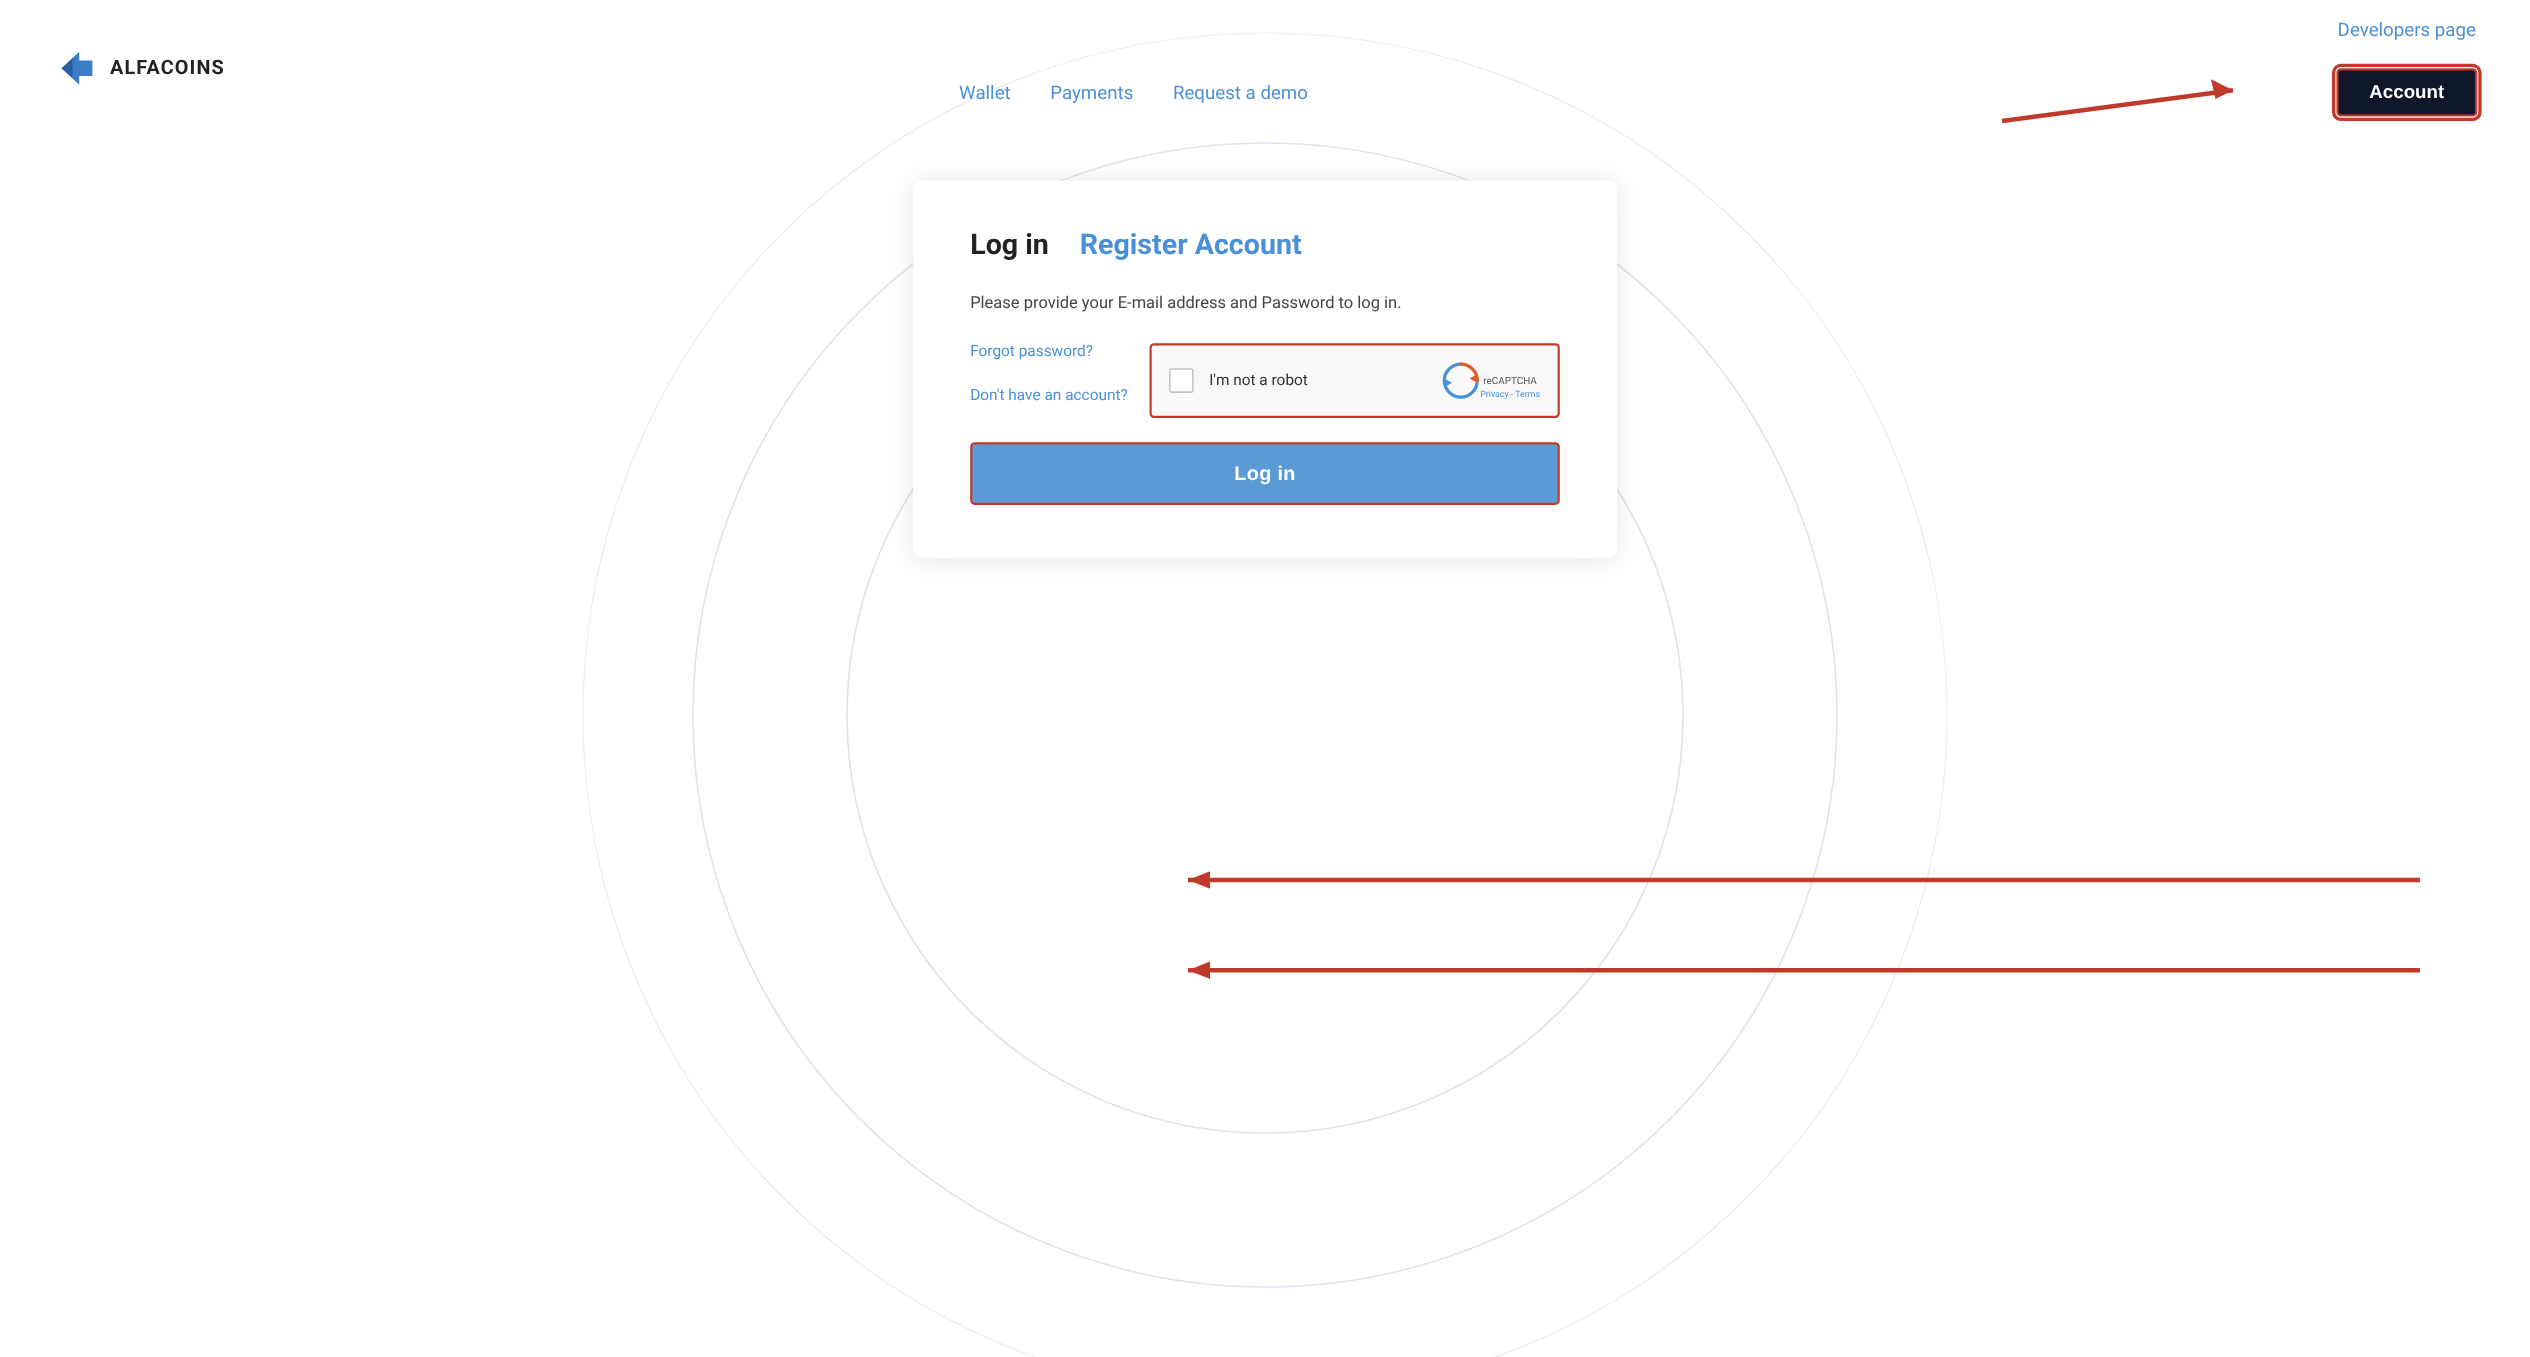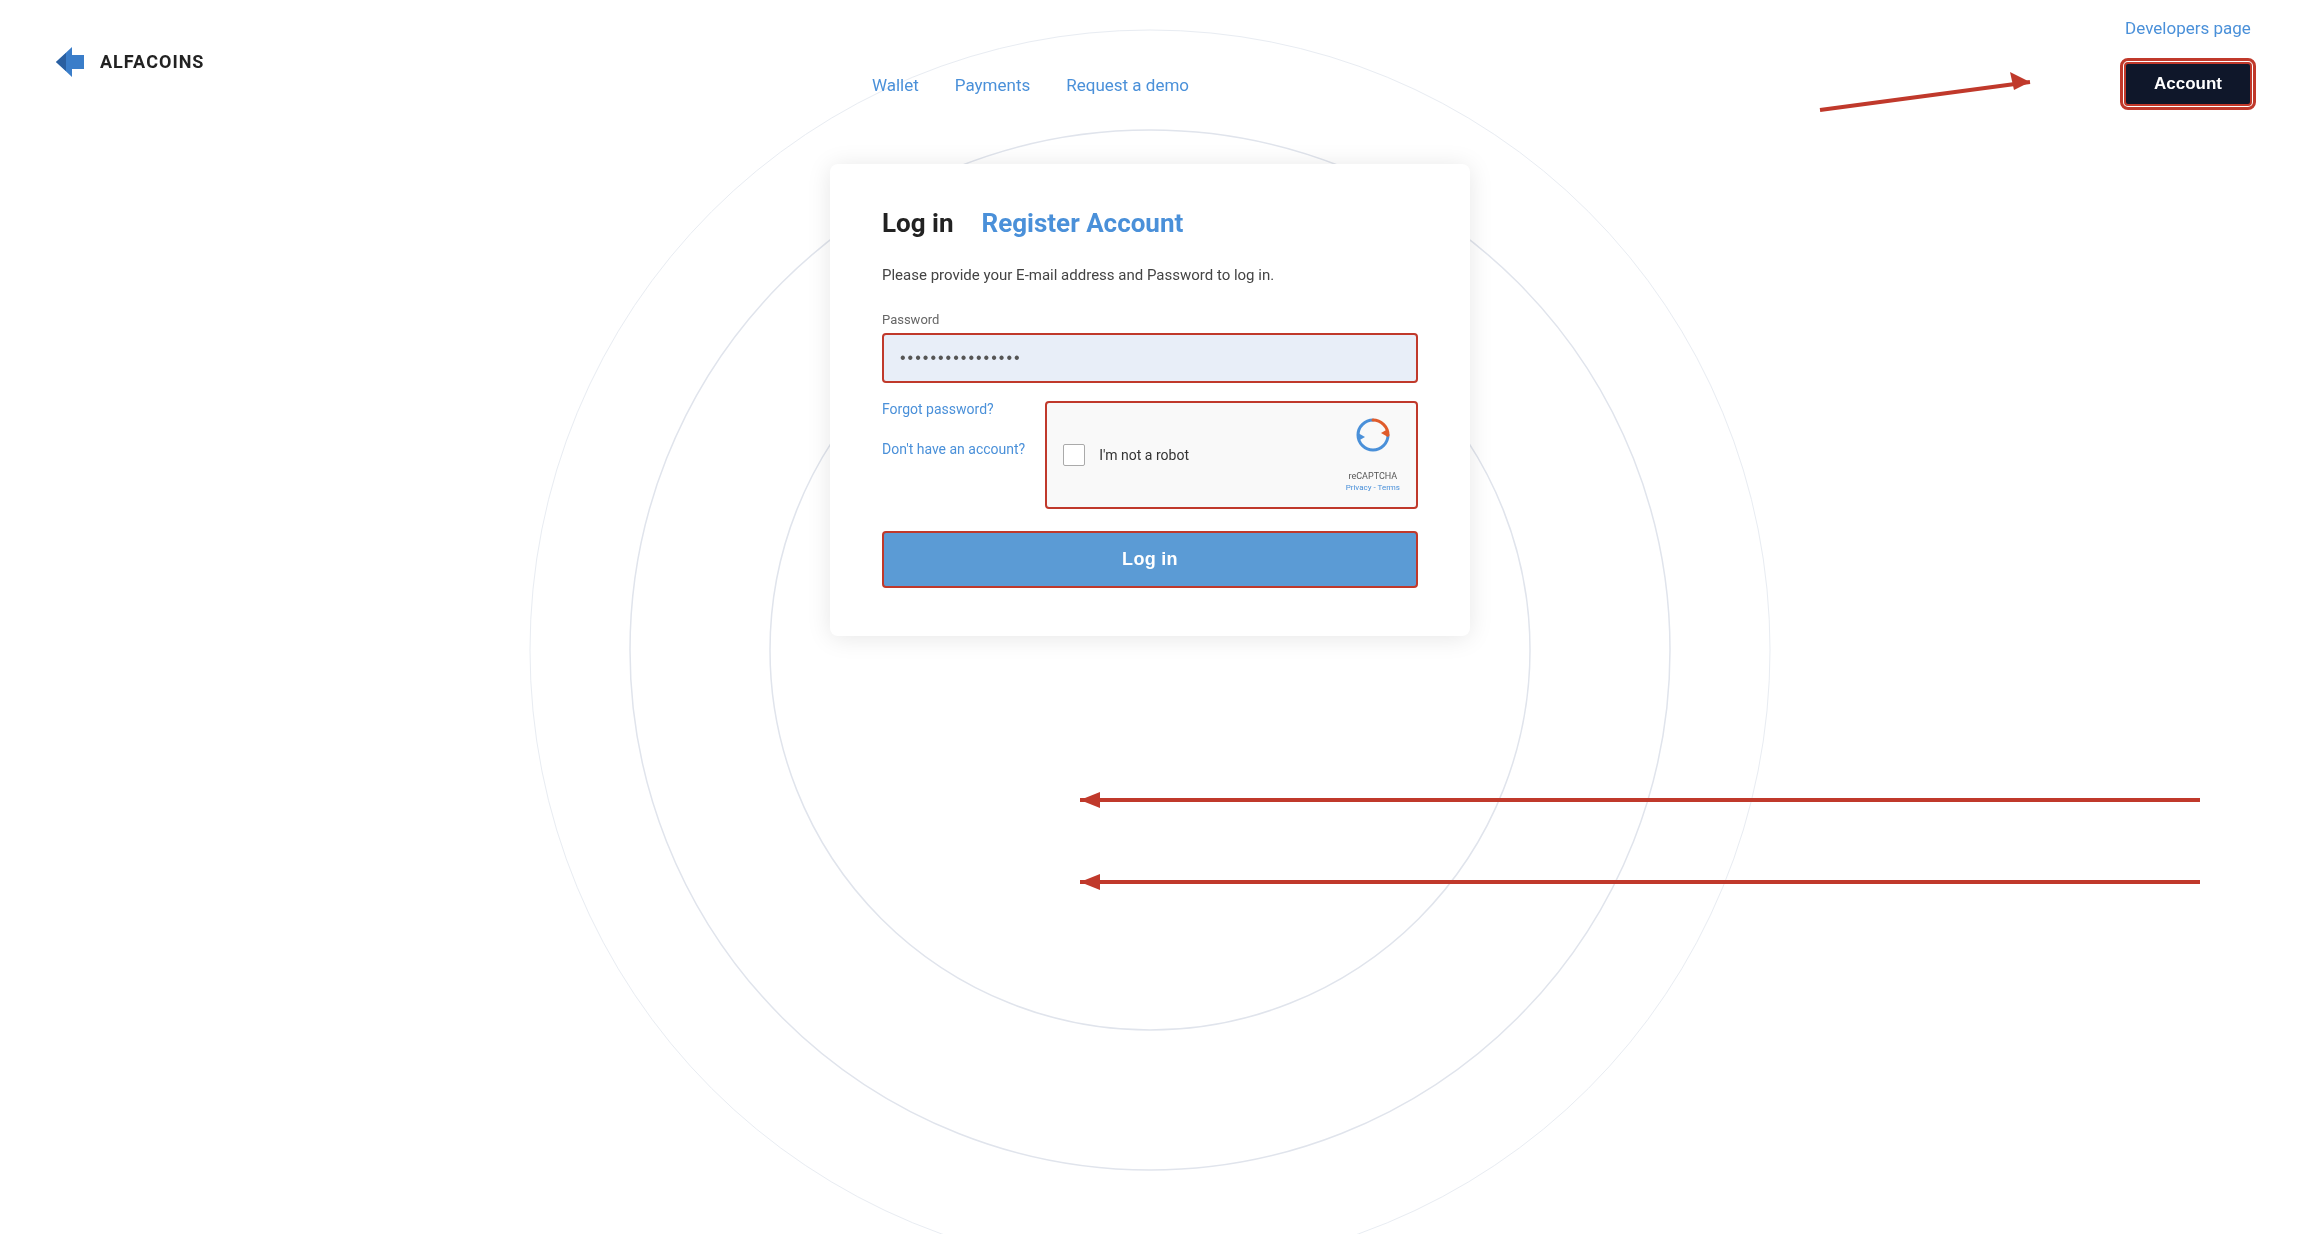--- a/index.html
+++ b/index.html
@@ -218,23 +218,23 @@
     }
 
     .recaptcha-label {
       font-size: 14px;
       color: #333;
       flex: 1;
     }
 
     .recaptcha-logo-area {
       display: flex;
-      flex-direction: column;
-      align-items: center;
-      gap: 18px;
+      flex-direction: row;
+      align-items: flex-end;
+      gap: 0;
     }
 
     .recaptcha-icon {
       width: 36px;
       height: 36px;
     }
 
     .recaptcha-brand {
       font-size: 9px;
       color: #555;
@@ -311,24 +311,20 @@
       <span class="tab-login">Log in</span>
       <span class="tab-register">Register Account</span>
     </div>
 
     
     <p class="card-subtitle">Please provide your E-mail address and Password to log in.</p>
 
     
 
     
-    <div>
-      <div class="field-label">Password</div>
-      <input type="password" class="input-field password-field" value="1234567890123456" style="letter-spacing: 2px; font-size: 16px;">
-    </div>
 
     
     <div class="bottom-row">
       <div class="links-col">
         <a href="#" class="forgot-link">Forgot password?</a>
         <a href="#" class="no-account-link">Don't have an account?</a>
       </div>
 
       <div class="recaptcha-box">
         <div class="recaptcha-checkbox"></div>

